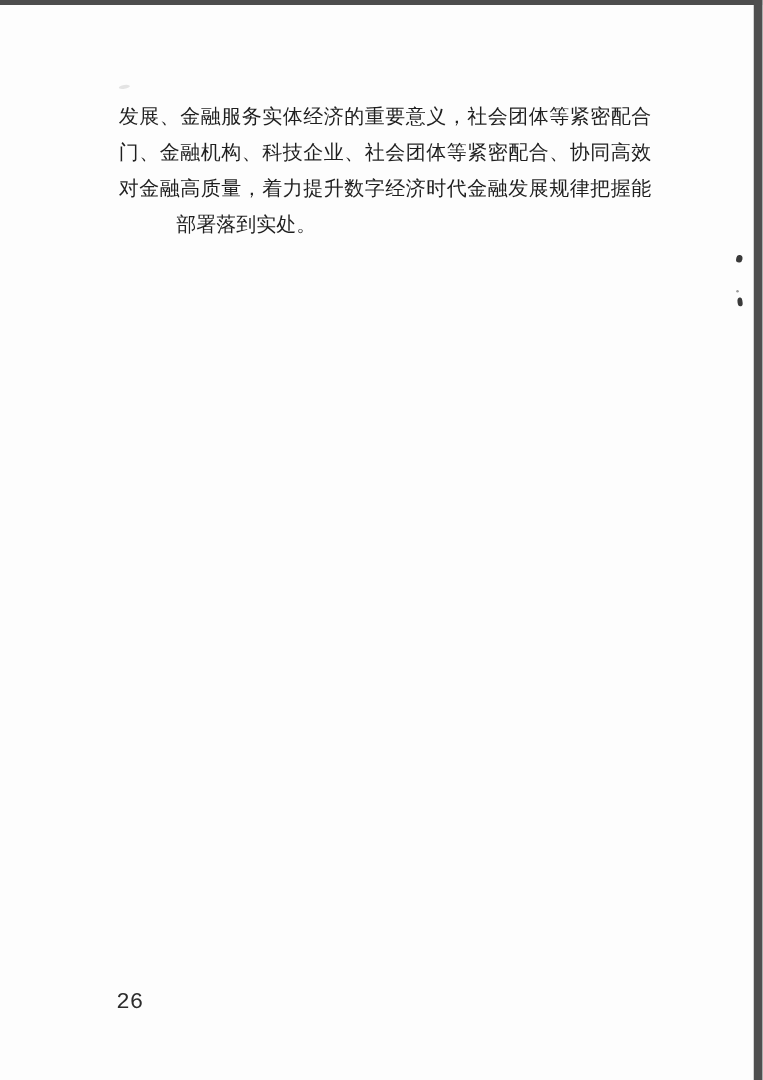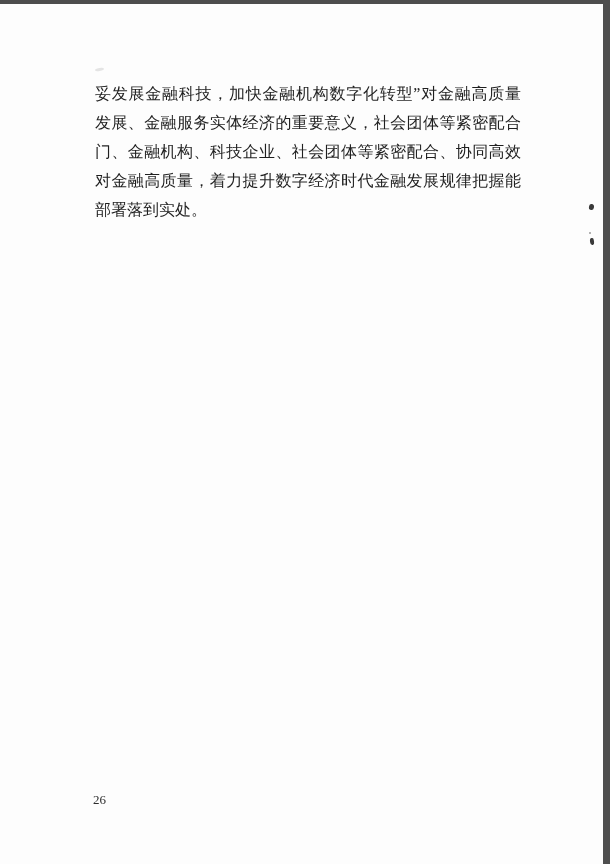--- a/index.html
+++ b/index.html
@@ -42,28 +42,29 @@
   .text-line {
     text-align: justify;
     text-align-last: justify;
     height: 29px;
     overflow: hidden;
     white-space: normal;
   }
   .text-line.last {
     text-align: left;
     text-align-last: left;
+    margin-left: 46px;
   }
   .page-number {
     position: absolute;
     left: 93px;
     top: 792px;
-    font-size: 13px;
+    font-size: 18px;
     color: #2c2c2c;
-    font-family: Liberation Serif, serif;
+    font-family: Liberation Mono, monospace;
   }
   
   .speck {
     position: absolute;
     background: #3a3a3a;
   }
   .speck-1 {
     left: 589px; top: 204px;
     width: 5px; height: 6px;
     border-radius: 45% 55% 50% 40%;
@@ -94,21 +95,20 @@
 <body>
 
 <div class="page">
 
   <div class="scan-bar-top"></div>
   <div class="scan-bar-right"></div>
 
   <div class="smudge"></div>
 
   <div class="text-block">
-    <div class="text-line">妥发展金融科技，加快金融机构数字化转型”对金融高质量</div>
     <div class="text-line">发展、金融服务实体经济的重要意义，社会团体等紧密配合</div>
     <div class="text-line">门、金融机构、科技企业、社会团体等紧密配合、协同高效</div>
     <div class="text-line">对金融高质量，着力提升数字经济时代金融发展规律把握能</div>
     <div class="text-line last">部署落到实处。</div>
   </div>
 
   <div class="page-number">26</div>
 
   <div class="speck speck-1"></div>
   <div class="speck speck-2"></div>

